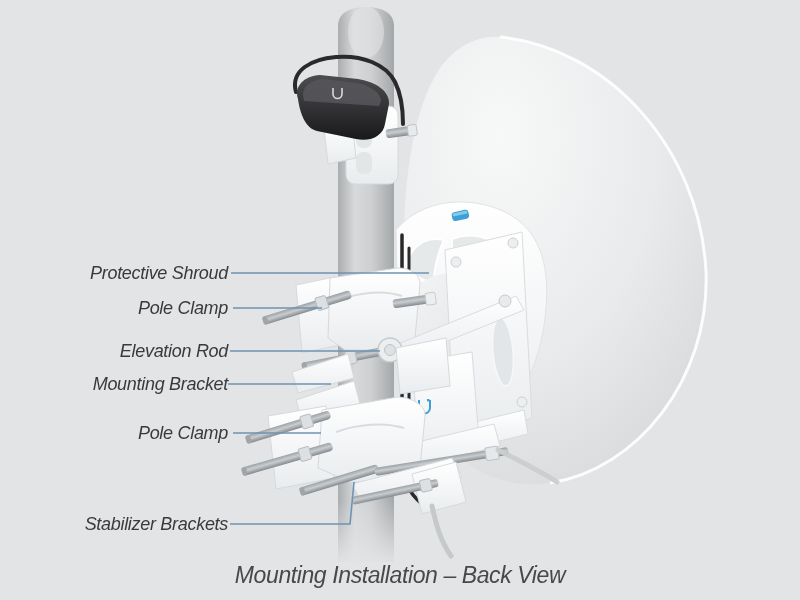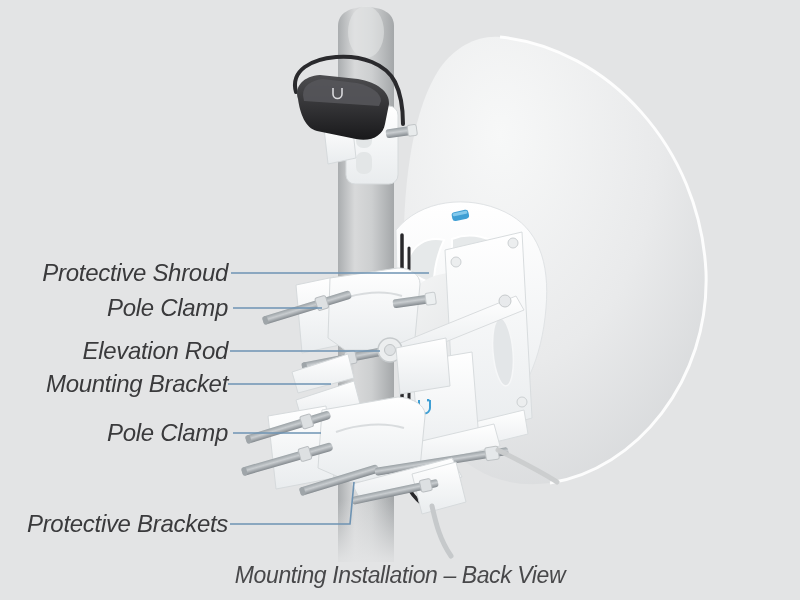--- a/index.html
+++ b/index.html
@@ -4,21 +4,21 @@
 <style>
   html,body{margin:0;padding:0;background:#e3e4e5;}
   .stage{
     position:relative;width:800px;height:600px;overflow:hidden;
     background:#e3e4e5;
     font-family:"Liberation Sans", sans-serif;
   }
   .scene{position:absolute;left:0;top:0;}
   .callout{
     position:absolute;right:572px;transform:translateY(-50%);
-    font-style:italic;font-weight:500;font-size:24px;letter-spacing:-0.3px;
+    font-style:italic;font-weight:500;font-size:18px;letter-spacing:-0.3px;
     color:#3a3a3c;white-space:nowrap;
   }
   .caption{
     position:absolute;left:0;width:800px;top:575px;transform:translateY(-50%);
     text-align:center;font-style:italic;font-size:23px;letter-spacing:-0.4px;
     color:#48484a;
   }
 </style>
 </head>
 <body>
@@ -220,17 +220,17 @@
       <path d="M 233 433 H 321"></path>
       <path d="M 230 524 H 350 L 354 482"></path>
     </g>
   </svg>
 
   <div class="callout" style="top:273px">Protective Shroud</div>
   <div class="callout" style="top:308px">Pole Clamp</div>
   <div class="callout" style="top:384px">Mounting Bracket</div>
   <div class="callout" style="top:351px">Elevation Rod</div>
   <div class="callout" style="top:433px">Pole Clamp</div>
-  <div class="callout" style="top:524px">Protective Brackets</div>
+  <div class="callout" style="top:524px">Stabilizer Brackets</div>
 
   <div class="caption">Mounting Installation – Back View</div>
 
 </div>
 
 </body></html>

